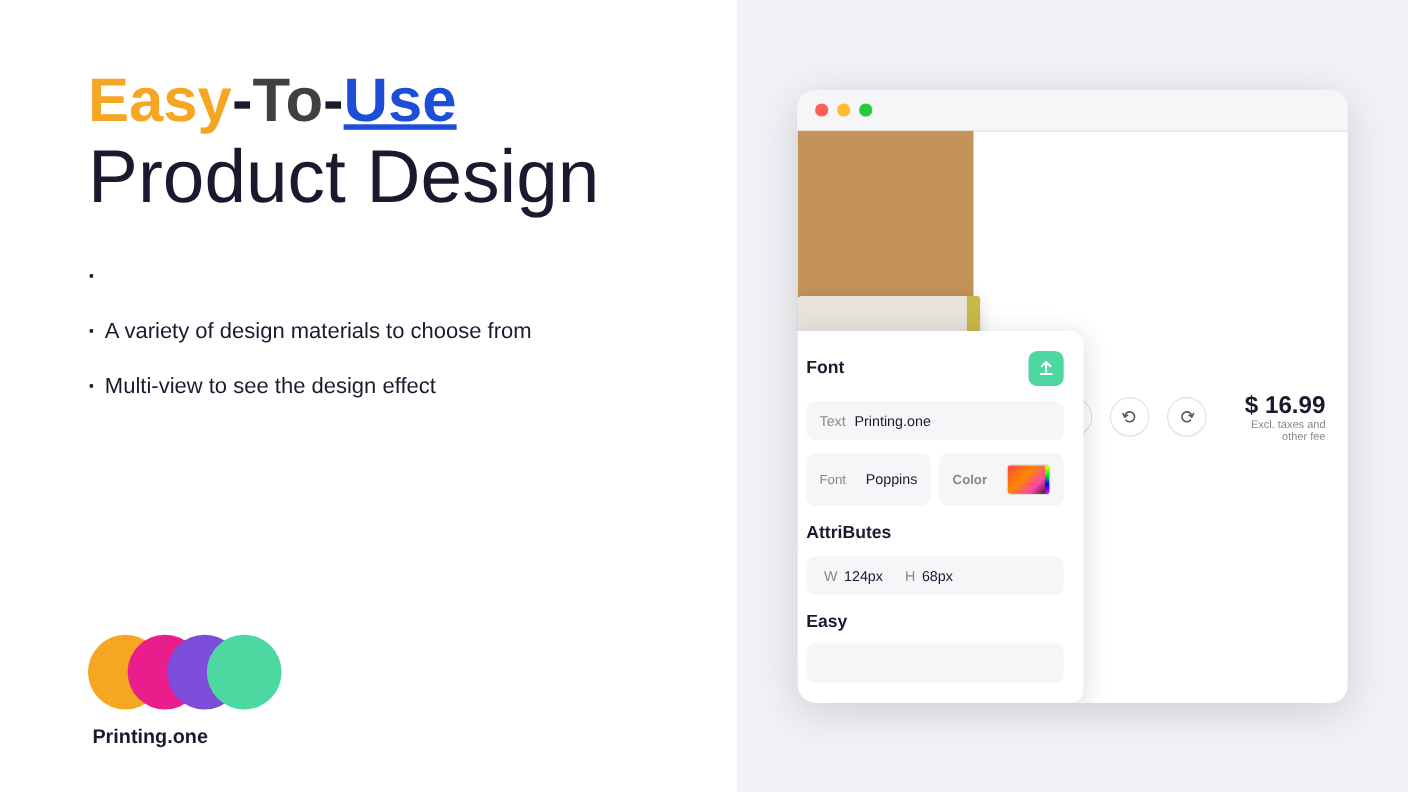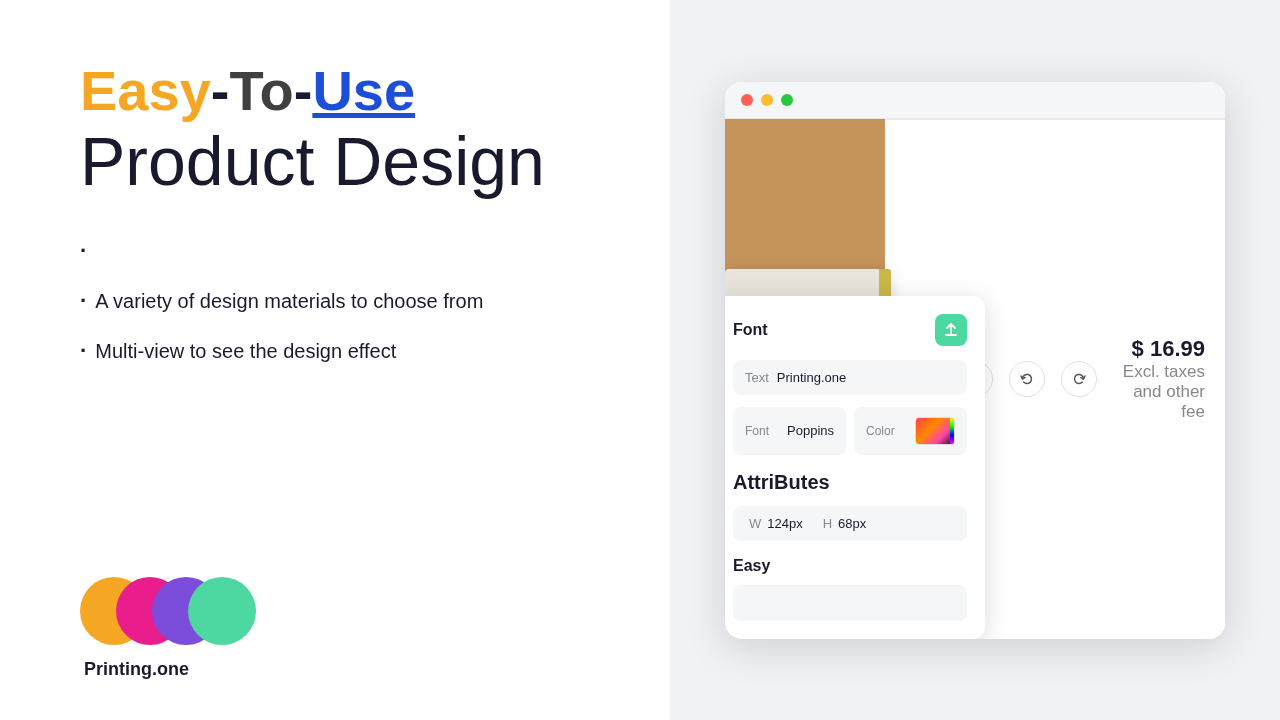--- a/index.html
+++ b/index.html
@@ -297,21 +297,21 @@
       margin-left: 22px;
     }
 
     .price-value {
       font-size: 22px;
       font-weight: 700;
       color: #1a1a2e;
     }
 
     .price-note {
-      font-size: 17px;
+      font-size: 10px;
       color: #888;
     }
 
     
     .font-panel {
       position: absolute;
       bottom: 0;
       left: -10px;
       width: 270px;
       background: #fff;
@@ -397,20 +397,21 @@
 
     .color-selector {
       flex: 1;
       background: #f5f6f8;
       border-radius: 8px;
       padding: 10px 12px;
       display: flex;
       align-items: center;
       justify-content: space-between;
       gap: 8px;
+      font-weight: bold;
     }
 
     .color-label {
       font-size: 12px;
       color: #888;
     }
 
     .color-swatch {
       width: 40px;
       height: 28px;
@@ -425,21 +426,21 @@
       content: '';
       position: absolute;
       right: 0;
       top: 0;
       bottom: 0;
       width: 4px;
       background: linear-gradient(to bottom, #ff0, #0f0, #00f, #f0f);
     }
 
     .section-title {
-      font-size: 20px;
+      font-size: 16px;
       font-weight: 700;
       color: #1a1a2e;
       margin-bottom: 12px;
     }
 
     .attributes-row {
       background: #f5f6f8;
       border-radius: 8px;
       padding: 10px 16px;
       display: flex;

